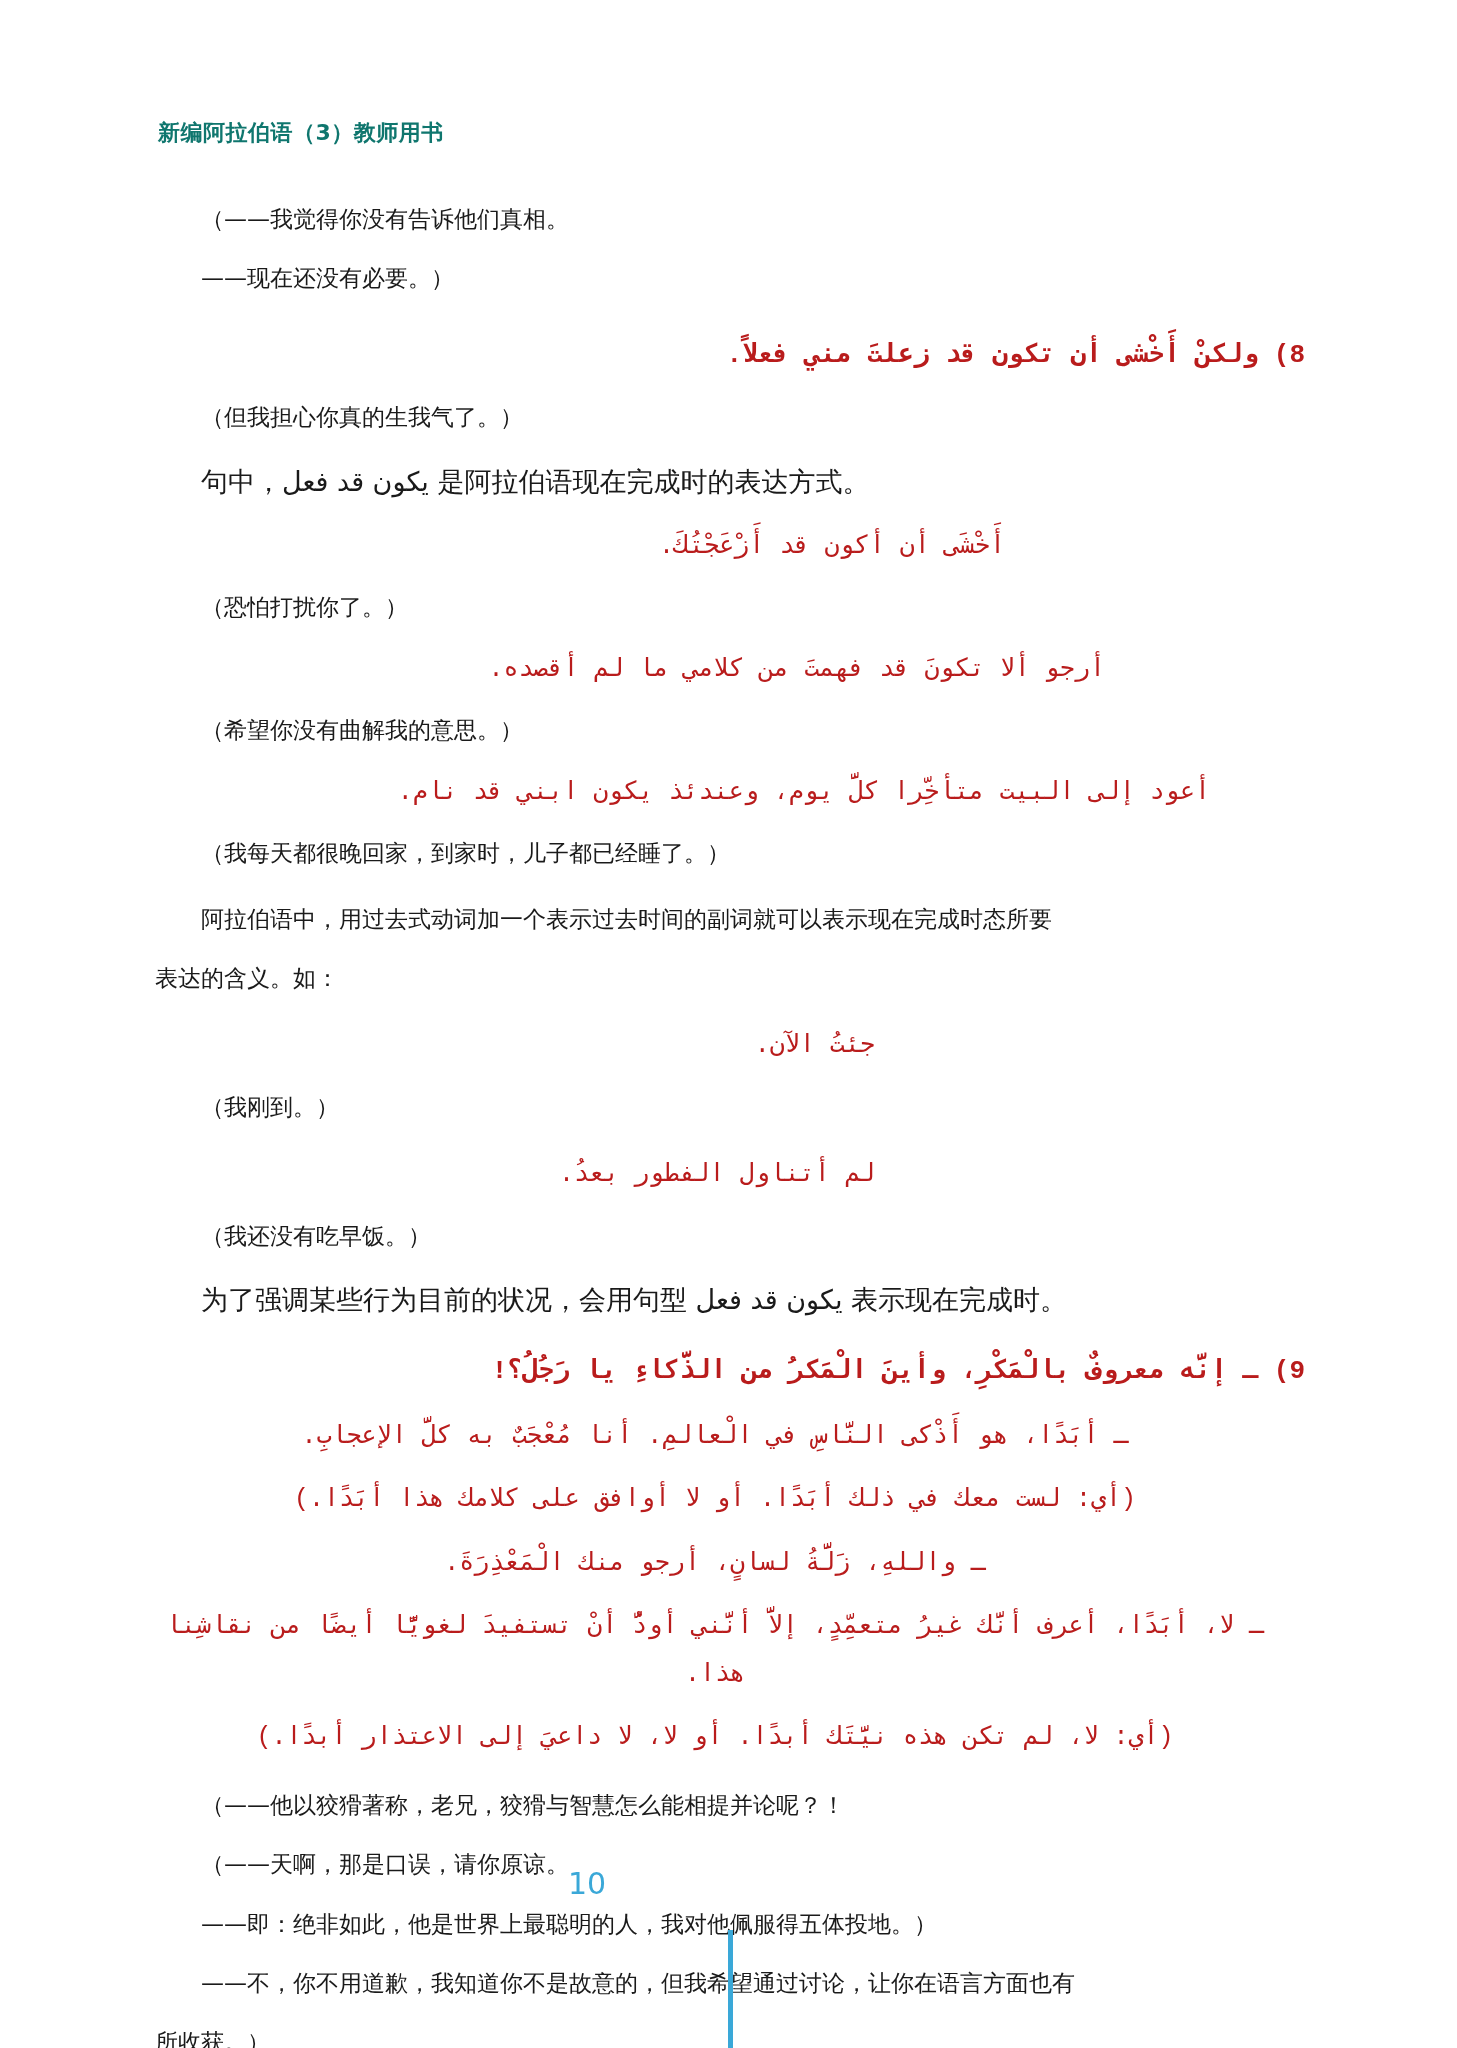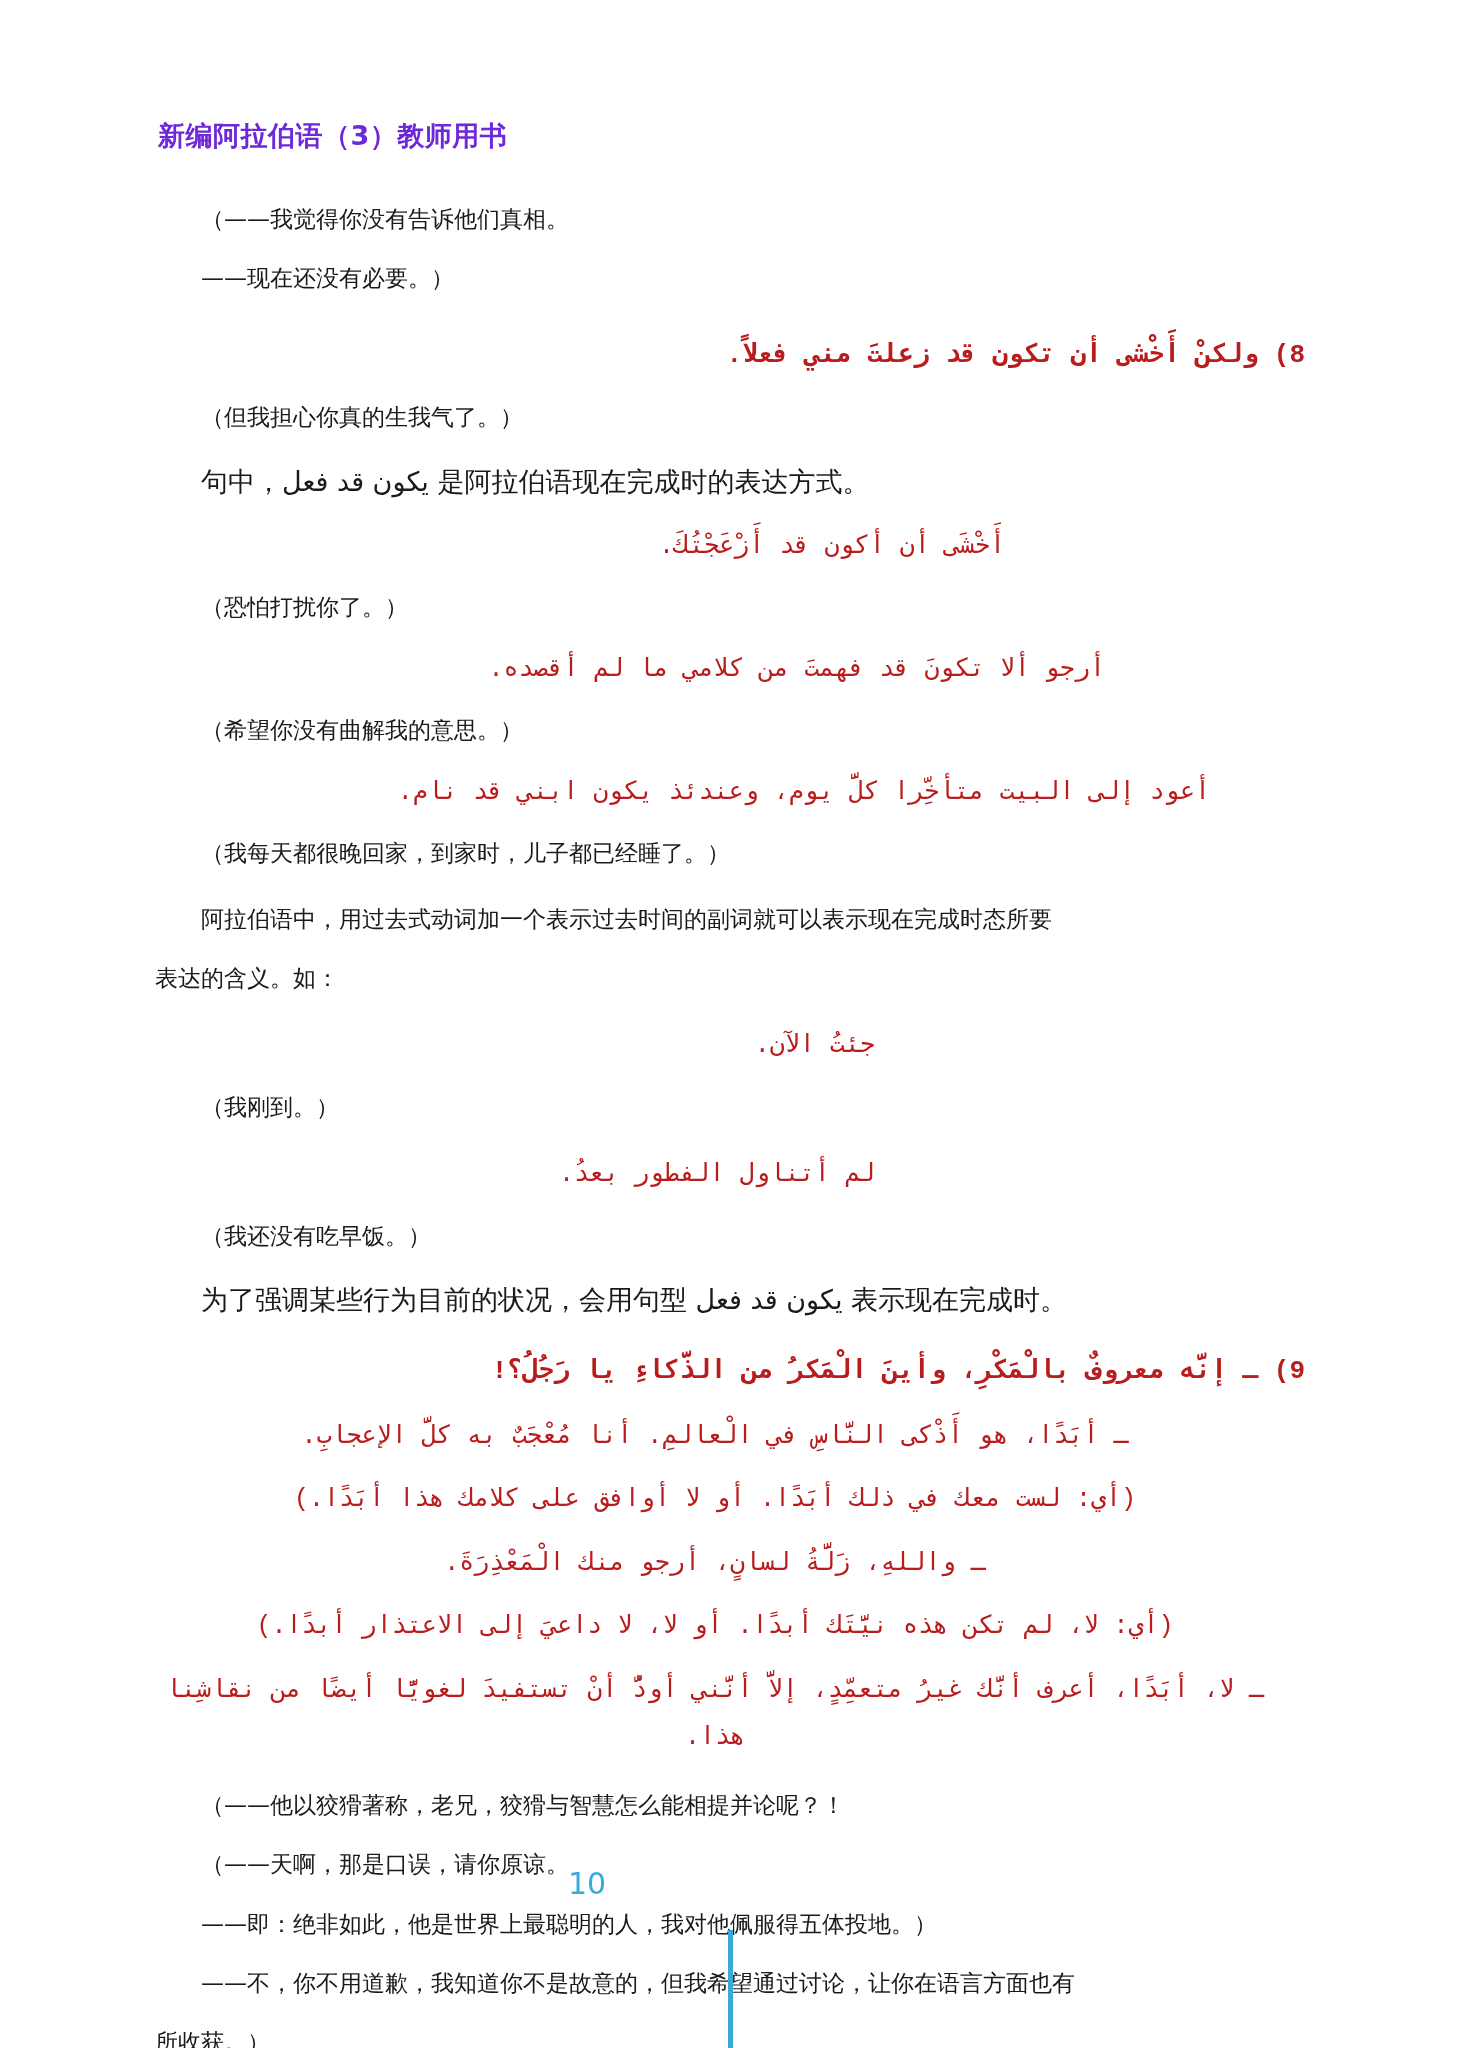--- a/index.html
+++ b/index.html
@@ -21,23 +21,23 @@
     width: 1457px;
     height: 2048px;
     box-sizing: border-box;
     padding: 0;
   }
   .header {
     position: absolute;
     left: 158px;
     top: 118px;
     font-family: "DejaVu Sans", sans-serif;
-    font-size: 27px;
+    font-size: 22px;
     font-weight: bold;
-    color: #6d28d9;
+    color: #0f766e;
     letter-spacing: 0.5px;
     white-space: nowrap;
   }
   .content {
     position: absolute;
     left: 155px;
     top: 190px;
     width: 1150px;
   }
   p {
@@ -160,22 +160,22 @@
 
     <p class="mixed">为了强调某些行为目前的状况，会用句型 يكون قد فعل 表示现在完成时。</p>
 
     <div class="gap-s"></div>
 
     <p class="ar ar-bold">9) ـ إنَّه معروفٌ بالْمَكْرِ، وأينَ الْمَكرُ من الذَّكاءِ يا رَجُلُ؟!</p>
 
     <p class="ar ar-indent-right">ـ أبَدًا، هو أَذْكى النَّاسِ في الْعالمِ. أنا مُعْجَبٌ به كلَّ الإعجابِ.</p>
     <p class="ar ar-indent-right">(أي: لست معك في ذلك أبَدًا. أو لا أوافق على كلامك هذا أبَدًا.)</p>
     <p class="ar ar-indent-right">ـ واللهِ، زَلَّةُ لسانٍ، أرجو منك الْمَعْذِرَةَ.</p>
+    <p class="ar ar-indent-right">ـ لا، أبَدًا، أعرف أنَّك غيرُ متعمِّدٍ، إلاَّ أنَّني أودُّ أنْ تستفيدَ لغويًّا أيضًا من نقاشِنا هذا.</p>
     <p class="ar ar-indent-right">(أي: لا، لم تكن هذه نيَّتَك أبدًا. أو لا، لا داعيَ إلى الاعتذار أبدًا.)</p>
-    <p class="ar ar-indent-right">ـ لا، أبَدًا، أعرف أنَّك غيرُ متعمِّدٍ، إلاَّ أنَّني أودُّ أنْ تستفيدَ لغويًّا أيضًا من نقاشِنا هذا.</p>
 
     <div class="gap-s"></div>
 
     <p class="zh zh-indent zh-line">（——他以狡猾著称，老兄，狡猾与智慧怎么能相提并论呢？！</p>
     <p class="zh zh-indent zh-line">（——天啊，那是口误，请你原谅。</p>
     <p class="zh zh-indent zh-line">——即：绝非如此，他是世界上最聪明的人，我对他佩服得五体投地。）</p>
     <p class="zh zh-indent zh-line">——不，你不用道歉，我知道你不是故意的，但我希望通过讨论，让你在语言方面也有</p>
     <p class="zh zh-line">所收获。）</p>
 
   </div>

